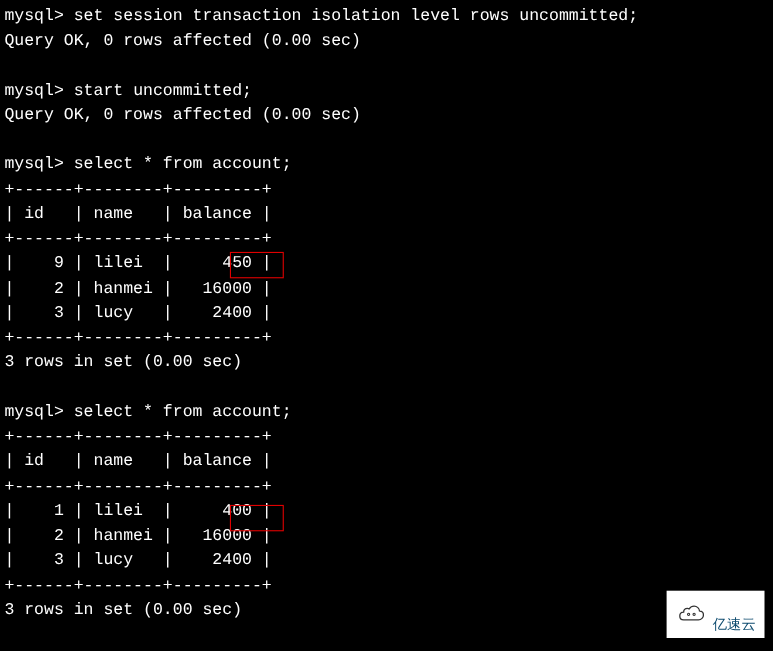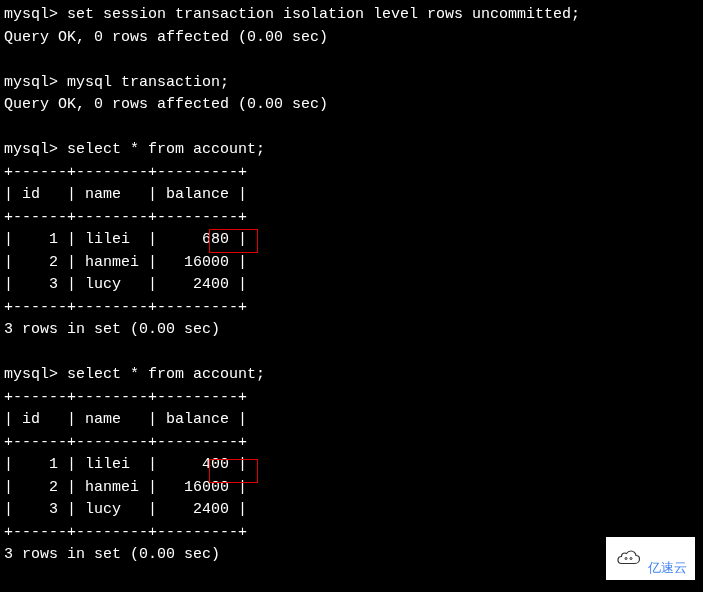--- a/index.html
+++ b/index.html
@@ -37,28 +37,28 @@
       display: inline-flex;
       align-items: center;
     }
   </style>
 </head>
 <body>
 
 <div class="line"><span>mysql&gt; </span><span>set session transaction isolation level rows uncommitted;</span></div>
 <div class="line">Query OK, 0 rows affected (0.00 sec)</div>
 <div class="line">&nbsp;</div>
-<div class="line"><span>mysql&gt; </span><span>mysql transaction;</span></div>
+<div class="line"><span>mysql&gt; </span><span>start uncommitted;</span></div>
 <div class="line">Query OK, 0 rows affected (0.00 sec)</div>
 <div class="line">&nbsp;</div>
 <div class="line"><span>mysql&gt; </span><span>select * from account;</span></div>
 <div class="line">+------+--------+---------+</div>
 <div class="line">| id   | name   | balance |</div>
 <div class="line">+------+--------+---------+</div>
-<div class="line">|    1 | lilei  |     680 |</div>
+<div class="line">|    9 | lilei  |     450 |</div>
 <div class="line">|    2 | hanmei |   16000 |</div>
 <div class="line">|    3 | lucy   |    2400 |</div>
 <div class="line">+------+--------+---------+</div>
 <div class="line">3 rows in set (0.00 sec)</div>
 <div class="line">&nbsp;</div>
 <div class="line"><span>mysql&gt; </span><span>select * from account;</span></div>
 <div class="line">+------+--------+---------+</div>
 <div class="line">| id   | name   | balance |</div>
 <div class="line">+------+--------+---------+</div>
 <div class="line">|    1 | lilei  |     400 |</div>
@@ -71,14 +71,14 @@
 <div class="highlight-box" style="top:459px; left:209px; width:49px; height:24px;"></div>
 
 <div class="watermark">
   <span class="watermark-icon">
     <svg width="30" height="18" viewBox="0 0 30 18">
       <path d="M 22 7 C 22 4 19.5 2 17 2 C 15 2 13.5 3 12.5 4.5 C 12 4.2 11.5 4 11 4 C 9 4 7.5 5.5 7.5 7.5 C 5.5 7.5 4 9 4 11 C 4 13 5.5 14.5 7.5 14.5 L 21 14.5 C 23.5 14.5 25.5 12.5 25.5 10 C 25.5 8 24 6.5 22 6.5 Z" fill="none" stroke="#333" stroke-width="1.2"></path>
       <circle cx="12" cy="9.5" r="1" stroke="#333" stroke-width="1" fill="none"></circle>
       <circle cx="17" cy="9.5" r="1" stroke="#333" stroke-width="1" fill="none"></circle>
     </svg>
   </span>
-  <span style="color:#3b82f6;font-family:sans-serif;font-size:13px;margin-top:18px;">亿速云</span>
+  <span style="color:#0c4a6e;font-family:sans-serif;font-size:13px;margin-top:18px;">亿速云</span>
 </div>
 
 </body></html>

